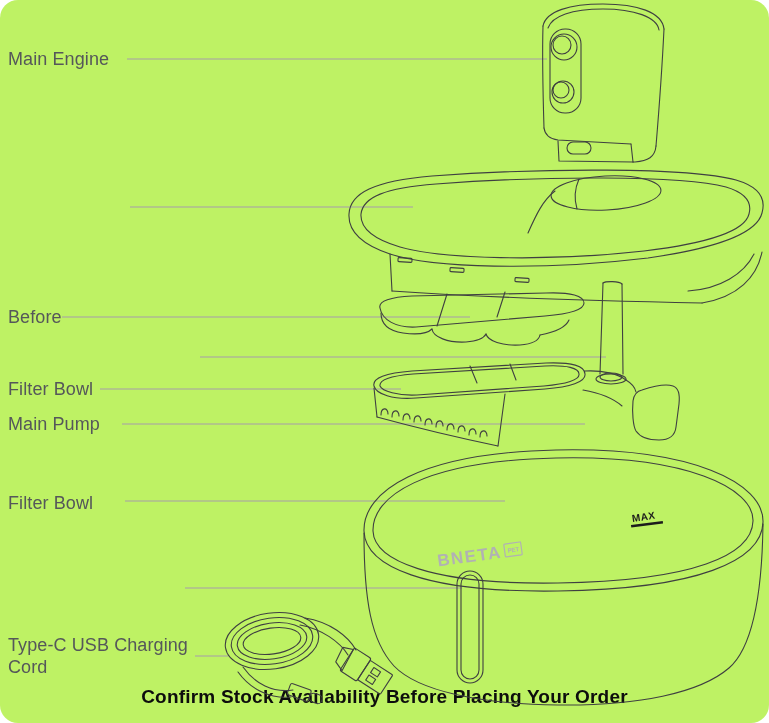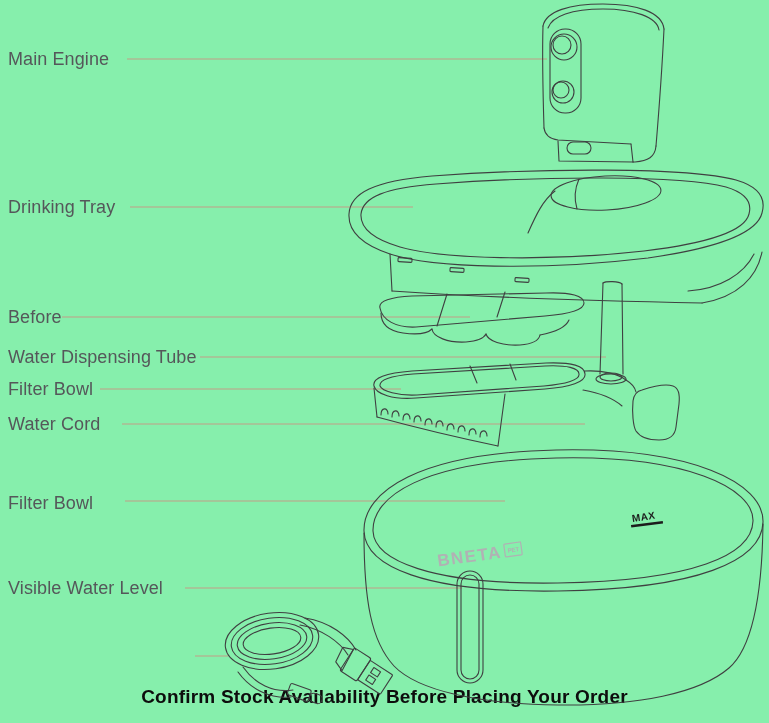--- a/index.html
+++ b/index.html
@@ -1,44 +1,42 @@
 <!DOCTYPE html>
 <html><head>
 <meta charset="utf-8">
 <style>
   html,body{margin:0;padding:0;background:#ffffff;}
-  #stage{position:relative;width:769px;height:723px;background:#86efac;overflow:hidden;
-         font-family:"Liberation Sans",sans-serif;}
+  #stage{position:relative;width:769px;height:723px;background:#bef264;overflow:hidden;
+         font-family:"Liberation Sans",sans-serif;border-radius:18px;}
   .label{position:absolute;left:8px;font-size:18px;line-height:22px;color:#55575a;
          letter-spacing:0.1px;white-space:nowrap;}
   .label.wrap{white-space:normal;width:192px;}
   .caption{position:absolute;left:0;top:686px;width:100%;text-align:center;
            font-size:19px;font-weight:bold;color:#0d0d0d;letter-spacing:0.2px;}
   svg#art{position:absolute;left:0;top:0;pointer-events:none;}
   .ln{stroke:#3f4041;stroke-width:1.1;fill:none;stroke-linecap:round;stroke-linejoin:round;}
   .leader{stroke:#aeb893;stroke-width:1.4;fill:none;}
   .logoTxt{fill:#b1b1b4;font-family:"Liberation Sans",sans-serif;font-weight:bold;
            font-size:17px;letter-spacing:1.5px;}
   .badgeTxt{fill:#b1b1b4;font-family:"Liberation Sans",sans-serif;font-weight:bold;font-size:6px;}
   .maxTxt{fill:#1c1c1c;font-family:"Liberation Sans",sans-serif;font-weight:bold;font-size:10px;
           letter-spacing:0.5px;}
 </style>
 </head>
 <body>
 
 <div id="stage">
 
   <div class="label" style="top:48px">Main Engine</div>
-  <div class="label" style="top:196px">Drinking Tray</div>
   <div class="label" style="top:306px">Before</div>
-  <div class="label" style="top:346px">Water Dispensing Tube</div>
   <div class="label" style="top:378px">Filter Bowl</div>
-  <div class="label" style="top:413px">Water Cord</div>
+  <div class="label" style="top:413px">Main Pump</div>
   <div class="label" style="top:492px">Filter Bowl</div>
-  <div class="label" style="top:577px">Visible Water Level</div>
+  <div class="label wrap" style="top:634px">Type-C USB Charging Cord</div>
 
   <div class="caption">Confirm Stock Availability Before Placing Your Order</div>
 
   <svg id="art" width="769" height="723" viewBox="0 0 769 723">
 
     <g>
       <line class="leader" x1="127" y1="59" x2="547" y2="59"></line>
       <line class="leader" x1="130" y1="207" x2="413" y2="207"></line>
       <line class="leader" x1="62" y1="317" x2="470" y2="317"></line>
       <line class="leader" x1="200" y1="357" x2="606" y2="357"></line>

